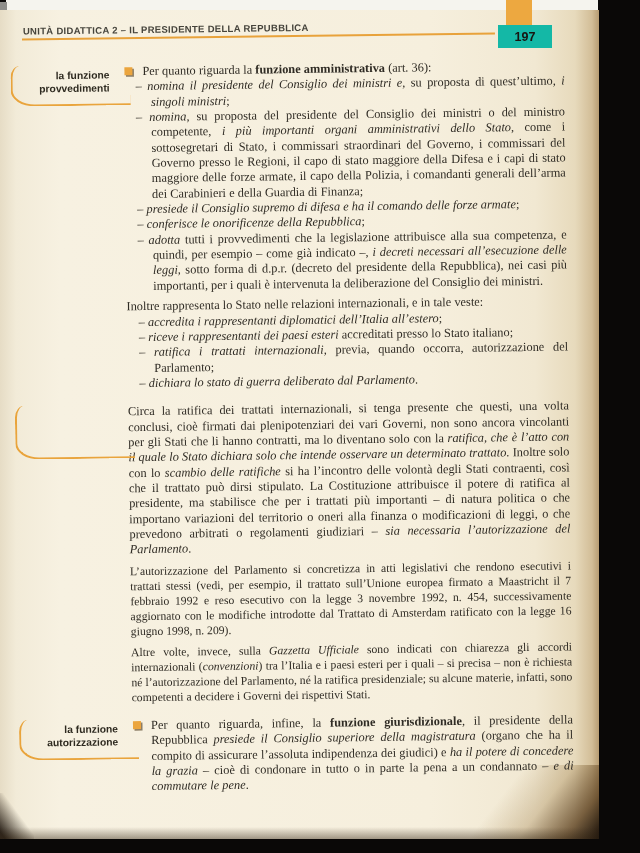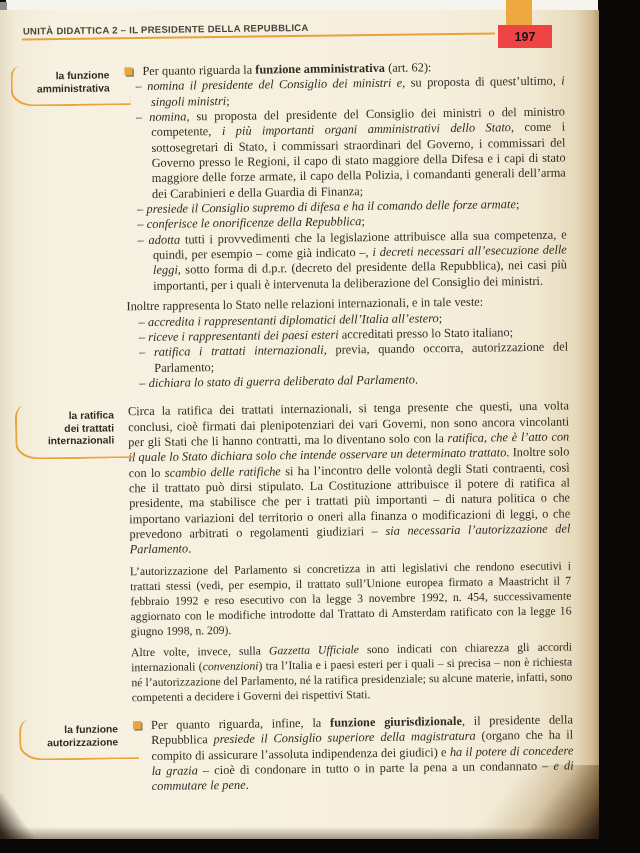--- a/index.html
+++ b/index.html
@@ -16,21 +16,21 @@
         background:linear-gradient(128deg,rgba(0,0,0,0) 52%,rgba(165,135,85,.35) 70%,
                    rgba(95,68,36,.8) 87%,rgba(18,11,6,.96) 100%)}
   .page-corner-bl{position:absolute;left:0;bottom:0;width:34px;height:46px;
         background:linear-gradient(to bottom left,rgba(0,0,0,0) 45%,rgba(24,16,9,.9) 92%)}
   .print{position:absolute;left:0;top:10px;width:599px;height:829px;
          transform:rotate(-0.75deg);transform-origin:300px 410px}
   .htitle{position:absolute;left:28px;top:12px;font:bold 9.5px/12px "Liberation Sans",sans-serif;
           color:#45433b;letter-spacing:.3px;white-space:nowrap}
   .hrule{position:absolute;left:27px;top:25px;width:473px;height:2px;background:#e8a23b}
   .tab{position:absolute;left:506px;top:0;width:26px;height:26px;background:#eda840}
-  .pnum{position:absolute;left:498px;top:25px;width:54px;height:23px;background:#ef4444;
+  .pnum{position:absolute;left:498px;top:25px;width:54px;height:23px;background:#14b8a6;
         color:#181410;font:bold 12.5px "Liberation Sans",sans-serif;
         display:flex;align-items:center;justify-content:center}
   #sections{position:absolute;left:128px;top:52px;width:441px}
   .section{position:relative;margin-bottom:13px}
   .blk{margin:0;font-size:12.4px;line-height:15.35px;color:#2f2b24;text-align:justify}
   .blk-bullet{position:relative;padding-left:19px}
   .sq{position:absolute;left:1px;top:3px;width:8px;height:8px;background:#eba53e;
       box-shadow:1.5px 1.5px 0 rgba(70,50,20,.6)}
   .blk-dash{padding-left:27px;text-indent:-15px}
   .blk-para{margin-top:5px}
@@ -56,41 +56,36 @@
 </div>
 
 <div class="print">
   <div class="htitle">UNITÀ DIDATTICA 2 – IL PRESIDENTE DELLA REPUBBLICA</div>
   <div class="hrule"></div>
   <div id="sections">
       <div class="section">
         <div class="bracket" style="height: 39px;"></div>
         <div class="mlabel">
           <div class="mline">la funzione</div>
-          <div class="mline">amministrativa</div>
+          <div class="mline">provvedimenti</div>
         </div>
-        <p class="blk blk-bullet"><span class="sq"></span><span>Per quanto riguarda la </span><span class="s-b">funzione amministrativa</span><span> (art. 62):</span></p>
+        <p class="blk blk-bullet"><span class="sq"></span><span>Per quanto riguarda la </span><span class="s-b">funzione amministrativa</span><span> (art. 36):</span></p>
         <p class="blk blk-dash"><span class="dsh">– </span><span class="s-i">nomina il presidente del Consiglio dei ministri e</span><span>, su proposta di quest’ultimo, </span><span class="s-i">i singoli ministri</span><span>;</span></p>
         <p class="blk blk-dash"><span class="dsh">– </span><span class="s-i">nomina</span><span>, su proposta del presidente del Consiglio dei ministri o del ministro competente, </span><span class="s-i">i più importanti organi amministrativi dello Stato</span><span>, come i sottosegretari di Stato, i commissari straordinari del Governo, i commissari del Governo presso le Regioni, il capo di stato maggiore della Difesa e i capi di stato maggiore delle forze armate, il capo della Polizia, i comandanti generali dell’arma dei Carabinieri e della Guardia di Finanza;</span></p>
         <p class="blk blk-dash"><span class="dsh">– </span><span class="s-i">presiede il Consiglio supremo di difesa e ha il comando delle forze armate</span><span>;</span></p>
         <p class="blk blk-dash"><span class="dsh">– </span><span class="s-i">conferisce le onorificenze della Repubblica</span><span>;</span></p>
         <p class="blk blk-dash"><span class="dsh">– </span><span class="s-i">adotta</span><span> tutti i provvedimenti che la legislazione attribuisce alla sua competenza, e quindi, per esempio – come già indicato –, </span><span class="s-i">i decreti necessari all’esecuzione delle leggi</span><span>, sotto forma di d.p.r. (decreto del presidente della Repubblica), nei casi più importanti, per i quali è intervenuta la deliberazione del Consiglio dei ministri.</span></p>
         <p class="blk blk-para"><span>Inoltre rappresenta lo Stato nelle relazioni internazionali, e in tale veste:</span></p>
         <p class="blk blk-dash"><span class="dsh">– </span><span class="s-i">accredita i rappresentanti diplomatici dell’Italia all’estero</span><span>;</span></p>
         <p class="blk blk-dash"><span class="dsh">– </span><span class="s-i">riceve i rappresentanti dei paesi esteri</span><span> accreditati presso lo Stato italiano;</span></p>
         <p class="blk blk-dash"><span class="dsh">– </span><span class="s-i">ratifica i trattati internazionali</span><span>, previa, quando occorra, autorizzazione del Parlamento;</span></p>
         <p class="blk blk-dash"><span class="dsh">– </span><span class="s-i">dichiara lo stato di guerra deliberato dal Parlamento</span><span>.</span></p>
       </div>
       <div class="section">
         <div class="bracket" style="height: 51.5px;"></div>
-        <div class="mlabel">
-          <div class="mline">la ratifica</div>
-          <div class="mline">dei trattati</div>
-          <div class="mline">internazionali</div>
-        </div>
         <p class="blk blk-para"><span>Circa la ratifica dei trattati internazionali, si tenga presente che questi, una volta conclusi, cioè firmati dai plenipotenziari dei vari Governi, non sono ancora vincolanti per gli Stati che li hanno contratti, ma lo diventano solo con la </span><span class="s-i">ratifica, che è l’atto con il quale lo Stato dichiara solo che intende osservare un determinato trattato</span><span>. Inoltre solo con lo </span><span class="s-i">scambio delle ratifiche</span><span> si ha l’incontro delle volontà degli Stati contraenti, così che il trattato può dirsi stipulato. La Costituzione attribuisce il potere di ratifica al presidente, ma stabilisce che per i trattati più importanti – di natura politica o che importano variazioni del territorio o oneri alla finanza o modificazioni di leggi, o che prevedono arbitrati o regolamenti giudiziari – </span><span class="s-i">sia necessaria l’autorizzazione del Parlamento</span><span>.</span></p>
         <p class="blk blk-small"><span>L’autorizzazione del Parlamento si concretizza in atti legislativi che rendono esecutivi i trattati stessi (vedi, per esempio, il trattato sull’Unione europea firmato a Maastricht il 7 febbraio 1992 e reso esecutivo con la legge 3 novembre 1992, n. 454, successivamente aggiornato con le modifiche introdotte dal Trattato di Amsterdam ratificato con la legge 16 giugno 1998, n. 209).</span></p>
         <p class="blk blk-small"><span>Altre volte, invece, sulla </span><span class="s-i">Gazzetta Ufficiale</span><span> sono indicati con chiarezza gli accordi internazionali (</span><span class="s-i">convenzioni</span><span>) tra l’Italia e i paesi esteri per i quali – si precisa – non è richiesta né l’autorizzazione del Parlamento, né la ratifica presidenziale; su alcune materie, infatti, sono competenti a decidere i Governi dei rispettivi Stati.</span></p>
       </div>
       <div class="section">
         <div class="bracket" style="height: 39px;"></div>
         <div class="mlabel">
           <div class="mline">la funzione</div>
           <div class="mline">autorizzazione</div>
         </div>

